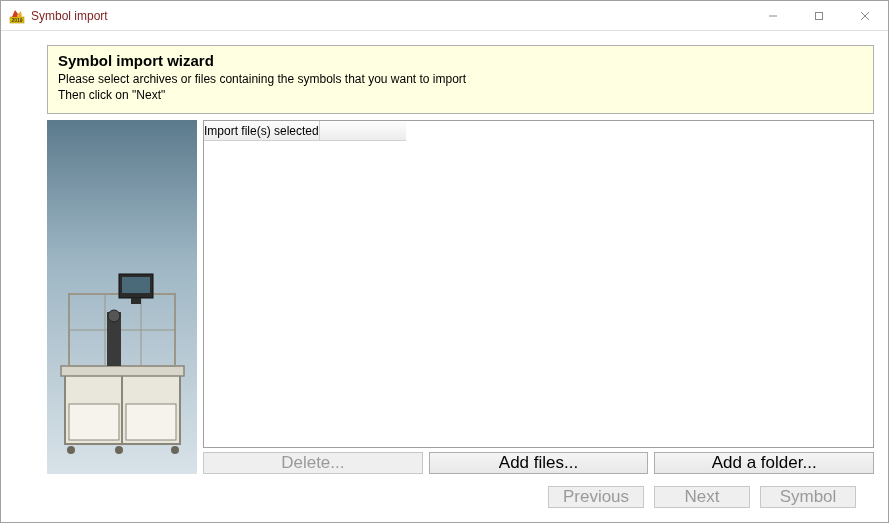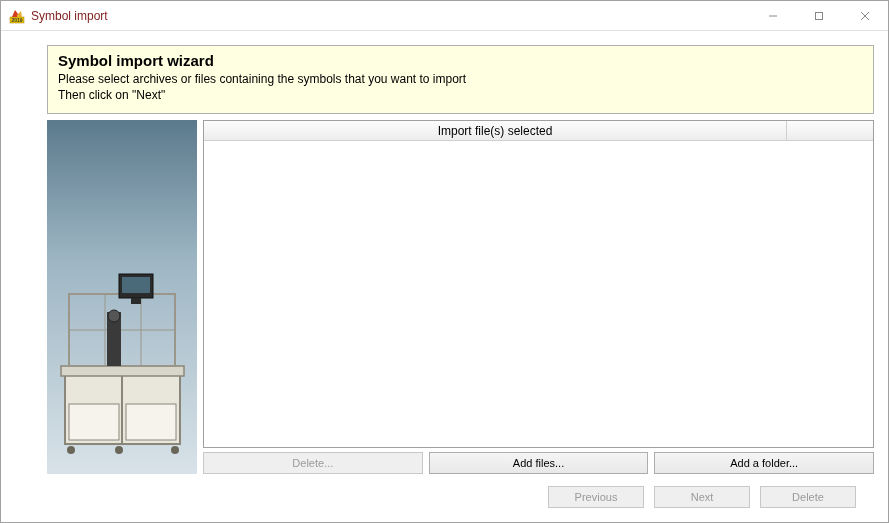--- a/index.html
+++ b/index.html
@@ -92,21 +92,21 @@
   .main-col {
     flex: 1;
     display: flex;
     flex-direction: column;
     min-height: 0;
   }
   .table-wrap {
     flex: 1;
     border: 1px solid #a0a0a0;
     display: flex;
-    flex-direction: column;
+    flex-direction: row;
     min-height: 0;
   }
   .table-header {
     display: flex;
     background: #f0f0f0;
     border-bottom: 1px solid #d0d0d0;
     height: 20px;
   }
   .th {
     border-right: 1px solid #d0d0d0;
@@ -123,21 +123,21 @@
   }
   .file-buttons {
     display: flex;
     gap: 6px;
     margin-top: 4px;
   }
   .btn {
     height: 22px;
     border: 1px solid #adadad;
     background: linear-gradient(#f5f5f5,#e8e8e8);
-    font-size: 11px;
+    font-size: 17px;
     display: flex;
     align-items: center;
     justify-content: center;
     color: #000;
     cursor: default;
   }
   .btn.disabled {
     color: #9a9a9a;
     background: #efefef;
     border-color: #c8c8c8;
@@ -241,17 +241,17 @@
           <div class="btn">Add files...</div>
           <div class="btn">Add a folder...</div>
         </div>
       </div>
 
     </div>
 
     <div class="footer">
       <div class="btn disabled">Previous</div>
       <div class="btn disabled">Next</div>
-      <div class="btn disabled">Delete</div>
+      <div class="btn disabled">Symbol</div>
     </div>
 
   </div>
 </div>
 
 </body></html>

